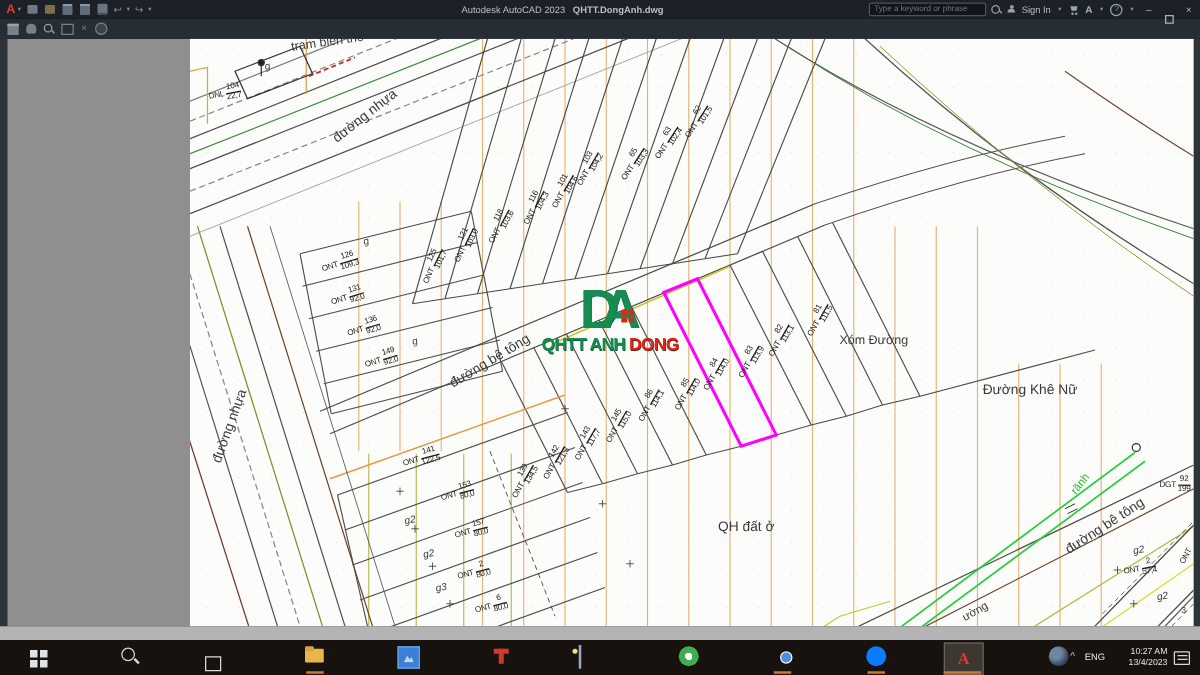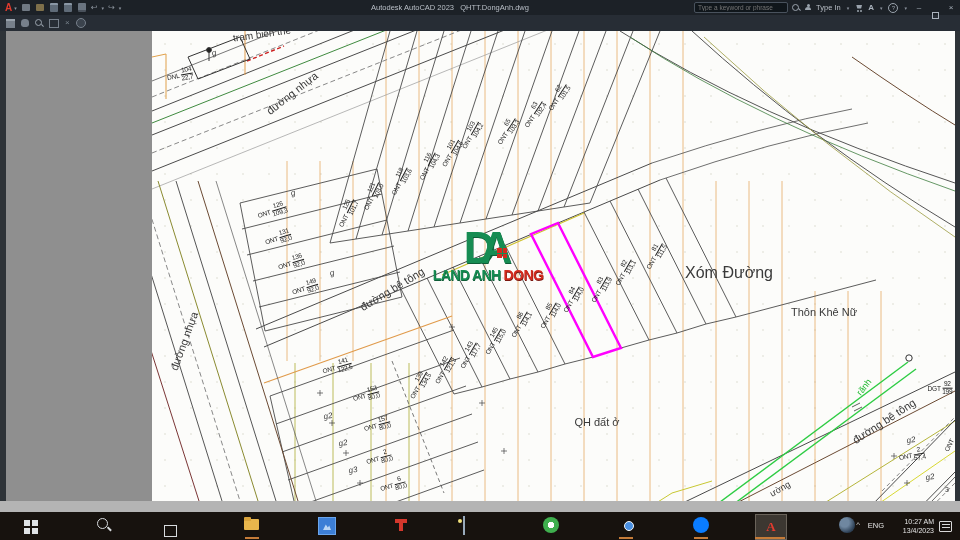--- a/index.html
+++ b/index.html
@@ -9,21 +9,21 @@
   #titlebar{position:absolute;left:0;top:0;width:960px;height:15px;background:#1c2127;
             display:flex;align-items:center;color:#b9bfc7;font-size:7.5px;z-index:30;}
   .acad-a{color:#e23b2e;font-weight:bold;font-size:10px;margin-left:5px;line-height:1;}
   .caret{font-size:5px;color:#8a929c;margin:0 2px;}
   .t-ic{display:inline-block;width:8px;height:7px;background:#707983;margin:0 3px;border-radius:1px;}
   .t-ic.open{background:#7d6f4a;}
   .t-ic.save{background:#5f6b78;border-top:2px solid #8a97a5;}
   .t-ic.print{background:#6a7480;border-bottom:2px solid #49515b;}
   .t-arrow{color:#8a929c;font-size:8px;margin:0 2px;line-height:1;}
   #title-center{position:absolute;left:300px;width:300px;text-align:center;white-space:nowrap;}
-  #title-center .doc{margin-left:4px;}
+  #title-center .doc{margin-left:4px;font-weight:bold;}
   #tb-right{position:absolute;right:3px;top:0;height:15px;display:flex;align-items:center;gap:4px;}
   #search-box{width:86px;height:9px;background:#10161b;border:1px solid #49525d;border-radius:2px;
               color:#737d88;font-size:6.5px;padding:0 3px;font-family:"Liberation Sans",sans-serif;}
   .mag{position:relative;width:8px;height:8px;display:inline-block;}
   .mag::before{content:"";position:absolute;left:0;top:0;width:5px;height:5px;border:1px solid #9aa3ad;border-radius:50%;}
   .mag::after{content:"";position:absolute;left:5.5px;top:5.5px;width:3px;height:1px;background:#9aa3ad;transform:rotate(45deg);}
   .person{position:relative;width:8px;height:8px;display:inline-block;}
   .person::before{content:"";position:absolute;left:2.5px;top:0;width:3px;height:3px;border-radius:50%;background:#9aa3ad;}
   .person::after{content:"";position:absolute;left:1px;top:3.6px;width:6px;height:3.4px;border-radius:3px 3px 0 0;background:#9aa3ad;}
   .cart{position:relative;width:9px;height:8px;display:inline-block;}
@@ -121,21 +121,21 @@
   <span class="t-arrow">↪</span>
   <span class="caret">▾</span>
   <span id="title-center">
     <span>Autodesk AutoCAD 2023</span>
     <span class="doc">QHTT.DongAnh.dwg</span>
   </span>
   <span id="tb-right">
     <input id="search-box" placeholder="Type a keyword or phrase" style="">
     <span class="mag"></span>
     <span class="person"></span>
-    <span>Type In</span>
+    <span>Sign In</span>
     <span class="caret">▾</span>
     <span class="cart"></span>
     <span class="a360">A</span>
     <span class="caret">▾</span>
     <span class="helpc">?</span>
     <span class="caret">▾</span>
     <span class="wc">–</span>
     <span class="wc maxi"></span>
     <span class="wc">×</span>
   </span>
@@ -317,32 +317,32 @@
     <div id="logo">
       <div class="mono">
         <span class="mD">D</span><span class="mA"><span>A</span><span class="agrid">
               <i></i>
               <i></i>
               <i></i>
               <i></i>
             </span></span>
       </div>
       <div class="word">
-        <span class="w1">LAND ANH</span><span class="w2">DONG</span>
+        <span class="w1">QHTT ANH</span><span class="w2">DONG</span>
       </div>
     </div>
 
     <div id="area-labels">
         <div class="area-label" style="left: 110px; top: 3px; font-size: 10px; transform: translate(-50%, -50%) rotate(-8deg);">trạm biến thế</div>
         <div class="area-label" style="left: 140px; top: 62px; font-size: 11px; transform: translate(-50%, -50%) rotate(-38deg);">đường nhựa</div>
         <div class="area-label" style="left: 32px; top: 310px; font-size: 11px; transform: translate(-50%, -50%) rotate(-70deg);">đường nhựa</div>
         <div class="area-label" style="left: 240px; top: 258px; font-size: 11px; transform: translate(-50%, -50%) rotate(-31deg);">đường bê tông</div>
         <div class="area-label" style="left: 732px; top: 390px; font-size: 11px; transform: translate(-50%, -50%) rotate(-33deg);">đường bê tông</div>
-        <div class="area-label" style="left: 577px; top: 242px; font-size: 16px; transform: translate(-50%, -50%) rotate(0deg);">Xóm Đường</div>
-        <div class="area-label" style="left: 672px; top: 281px; font-size: 11px; transform: translate(-50%, -50%) rotate(0deg);">Thôn Khê Nữ</div>
+        <div class="area-label" style="left: 547px; top: 242px; font-size: 10px; transform: translate(-50%, -50%) rotate(0deg);">Xóm Đường</div>
+        <div class="area-label" style="left: 672px; top: 281px; font-size: 11px; transform: translate(-50%, -50%) rotate(0deg);">Đường Khê Nữ</div>
         <div class="area-label" style="left: 445px; top: 391px; font-size: 11px; transform: translate(-50%, -50%) rotate(0deg);">QH đất ở</div>
         <div class="area-label" style="left: 712px; top: 356px; font-size: 9px; color: rgb(34, 187, 51); transform: translate(-50%, -50%) rotate(-52deg);">rãnh</div>
         <div class="area-label" style="left: 628px; top: 458px; font-size: 9px; transform: translate(-50%, -50%) rotate(-30deg);">ường</div>
         <div class="area-label" style="left: 62px; top: 22px; font-size: 8px; font-style: italic; transform: translate(-50%, -50%) rotate(-15deg);">g</div>
         <div class="area-label" style="left: 141px; top: 162px; font-size: 8px; font-style: italic; transform: translate(-50%, -50%) rotate(-15deg);">g</div>
         <div class="area-label" style="left: 180px; top: 242px; font-size: 8px; font-style: italic; transform: translate(-50%, -50%) rotate(-15deg);">g</div>
         <div class="area-label" style="left: 176px; top: 385px; font-size: 8px; font-style: italic; transform: translate(-50%, -50%) rotate(-10deg);">g2</div>
         <div class="area-label" style="left: 191px; top: 412px; font-size: 8px; font-style: italic; transform: translate(-50%, -50%) rotate(-10deg);">g2</div>
         <div class="area-label" style="left: 201px; top: 439px; font-size: 8px; font-style: italic; transform: translate(-50%, -50%) rotate(-10deg);">g3</div>
         <div class="area-label" style="left: 759px; top: 409px; font-size: 8px; font-style: italic; transform: translate(-50%, -50%) rotate(-10deg);">g2</div>

